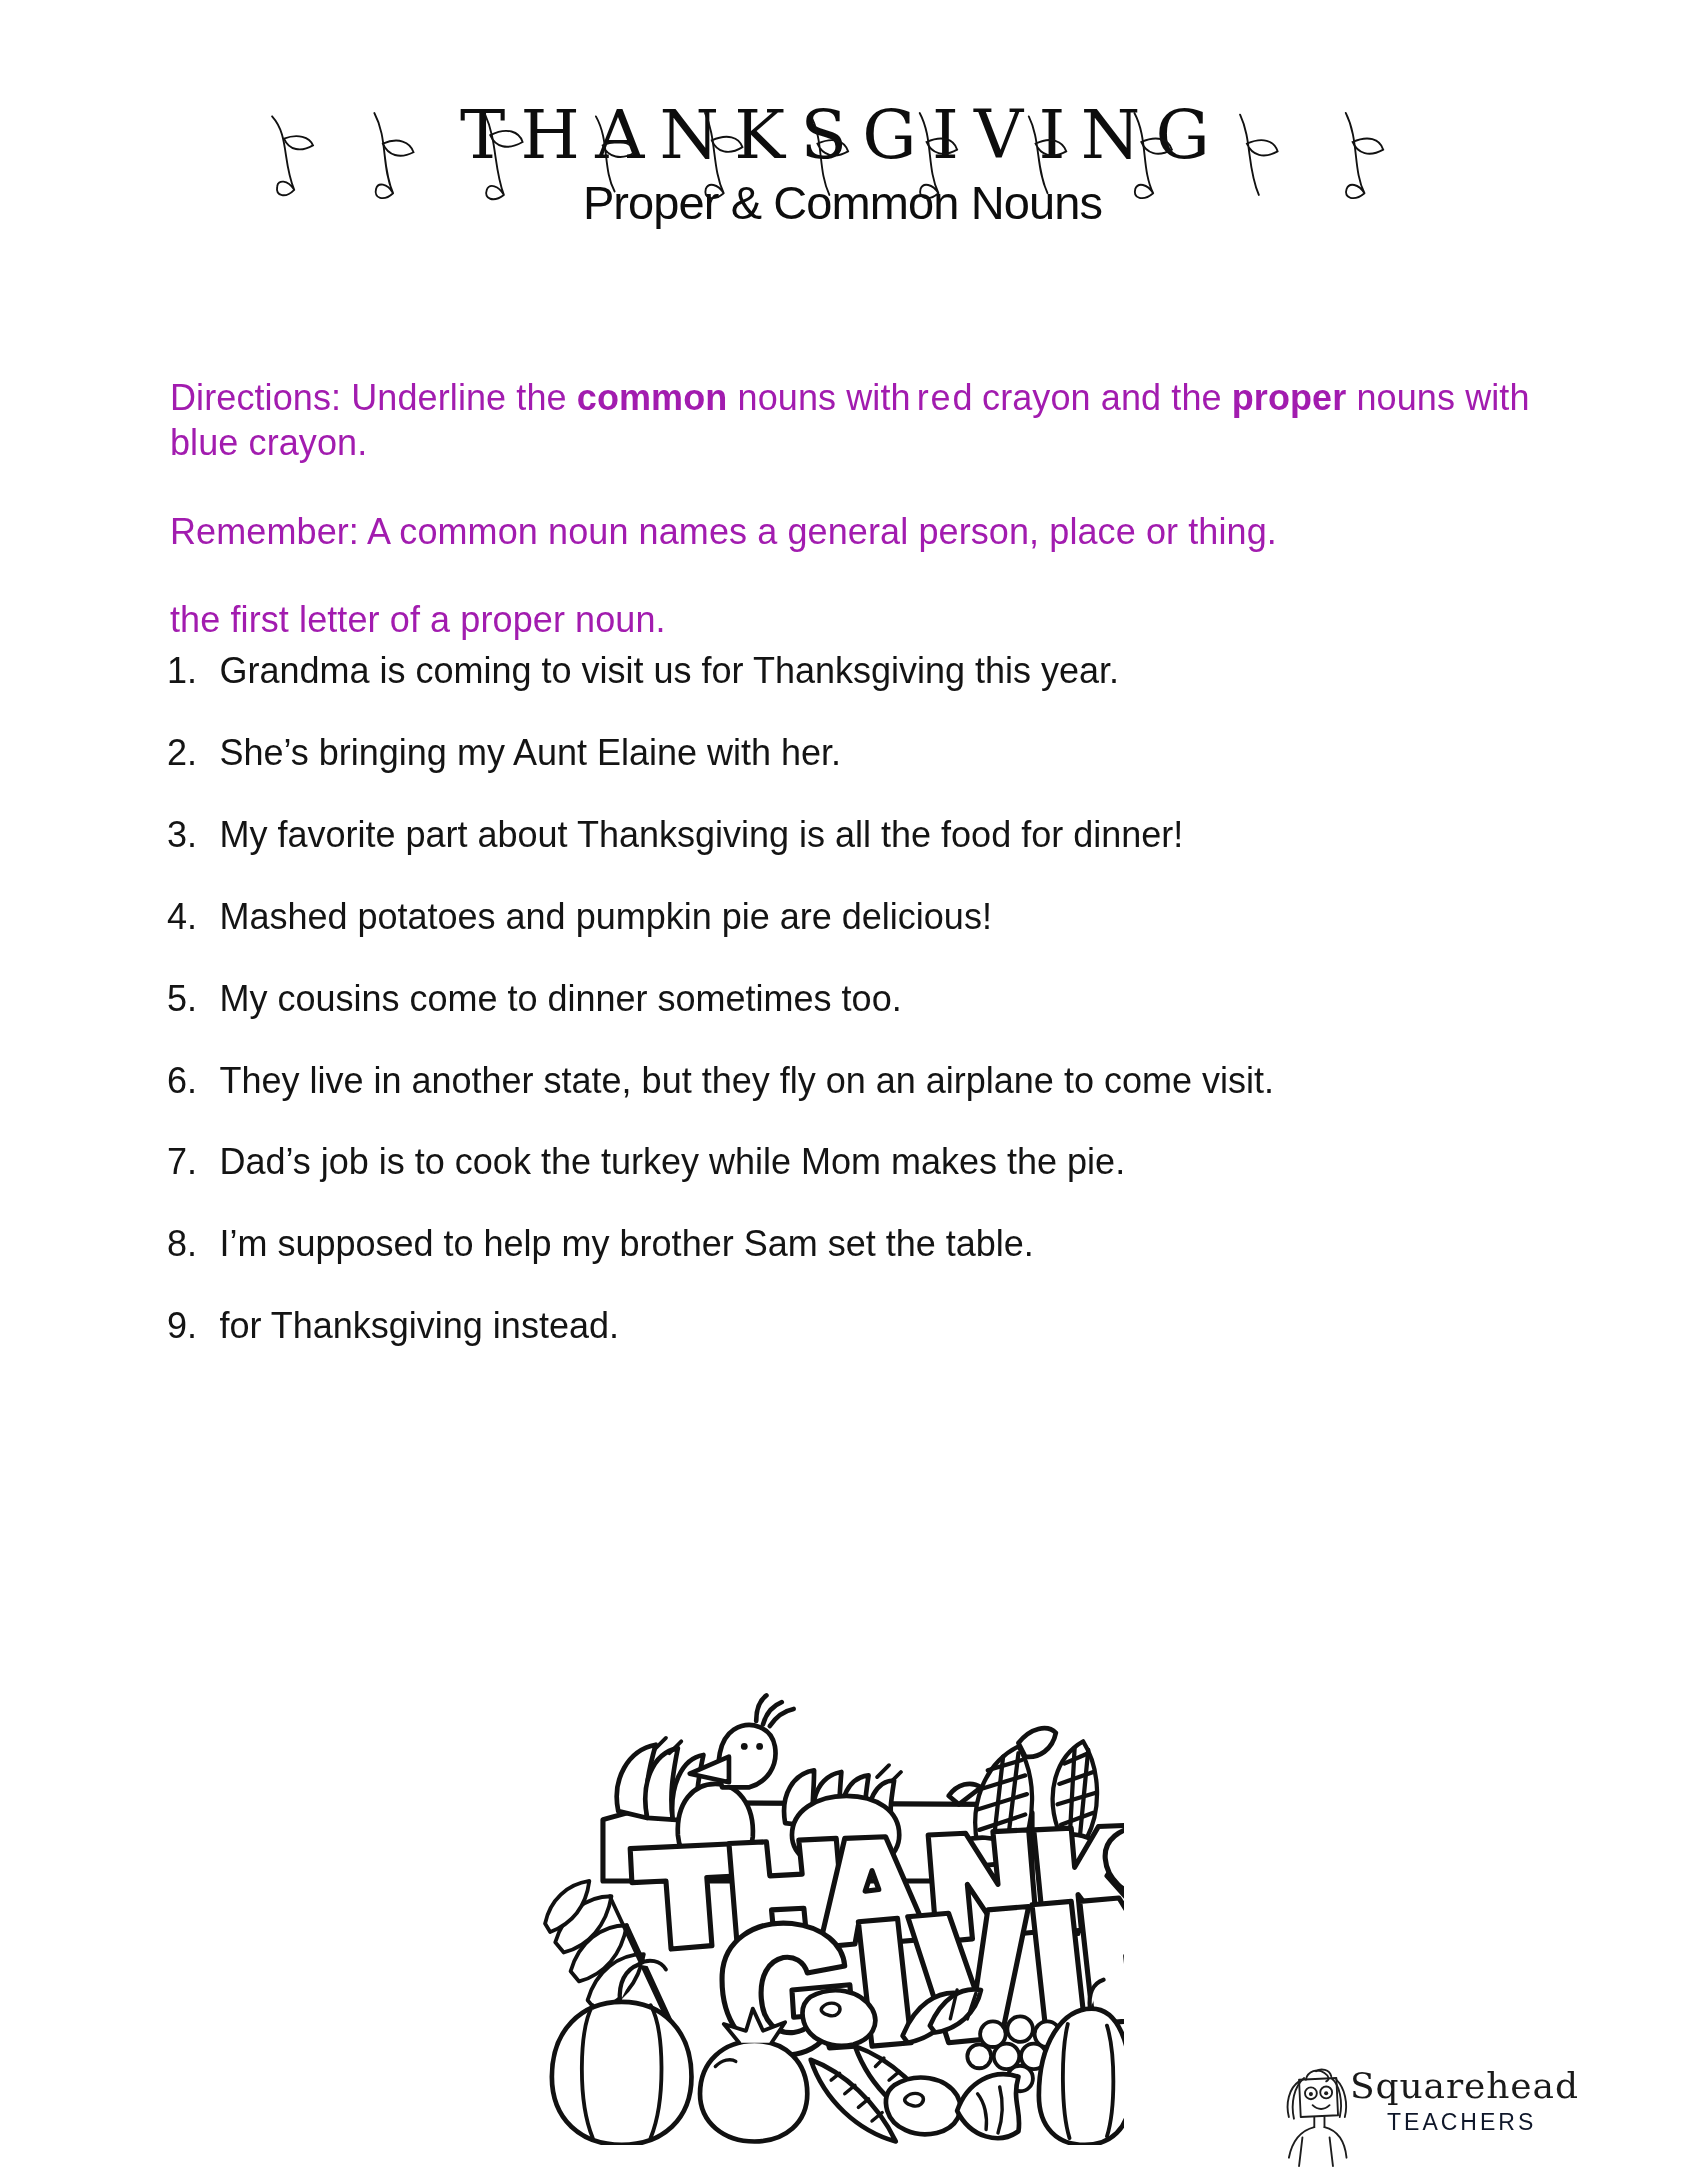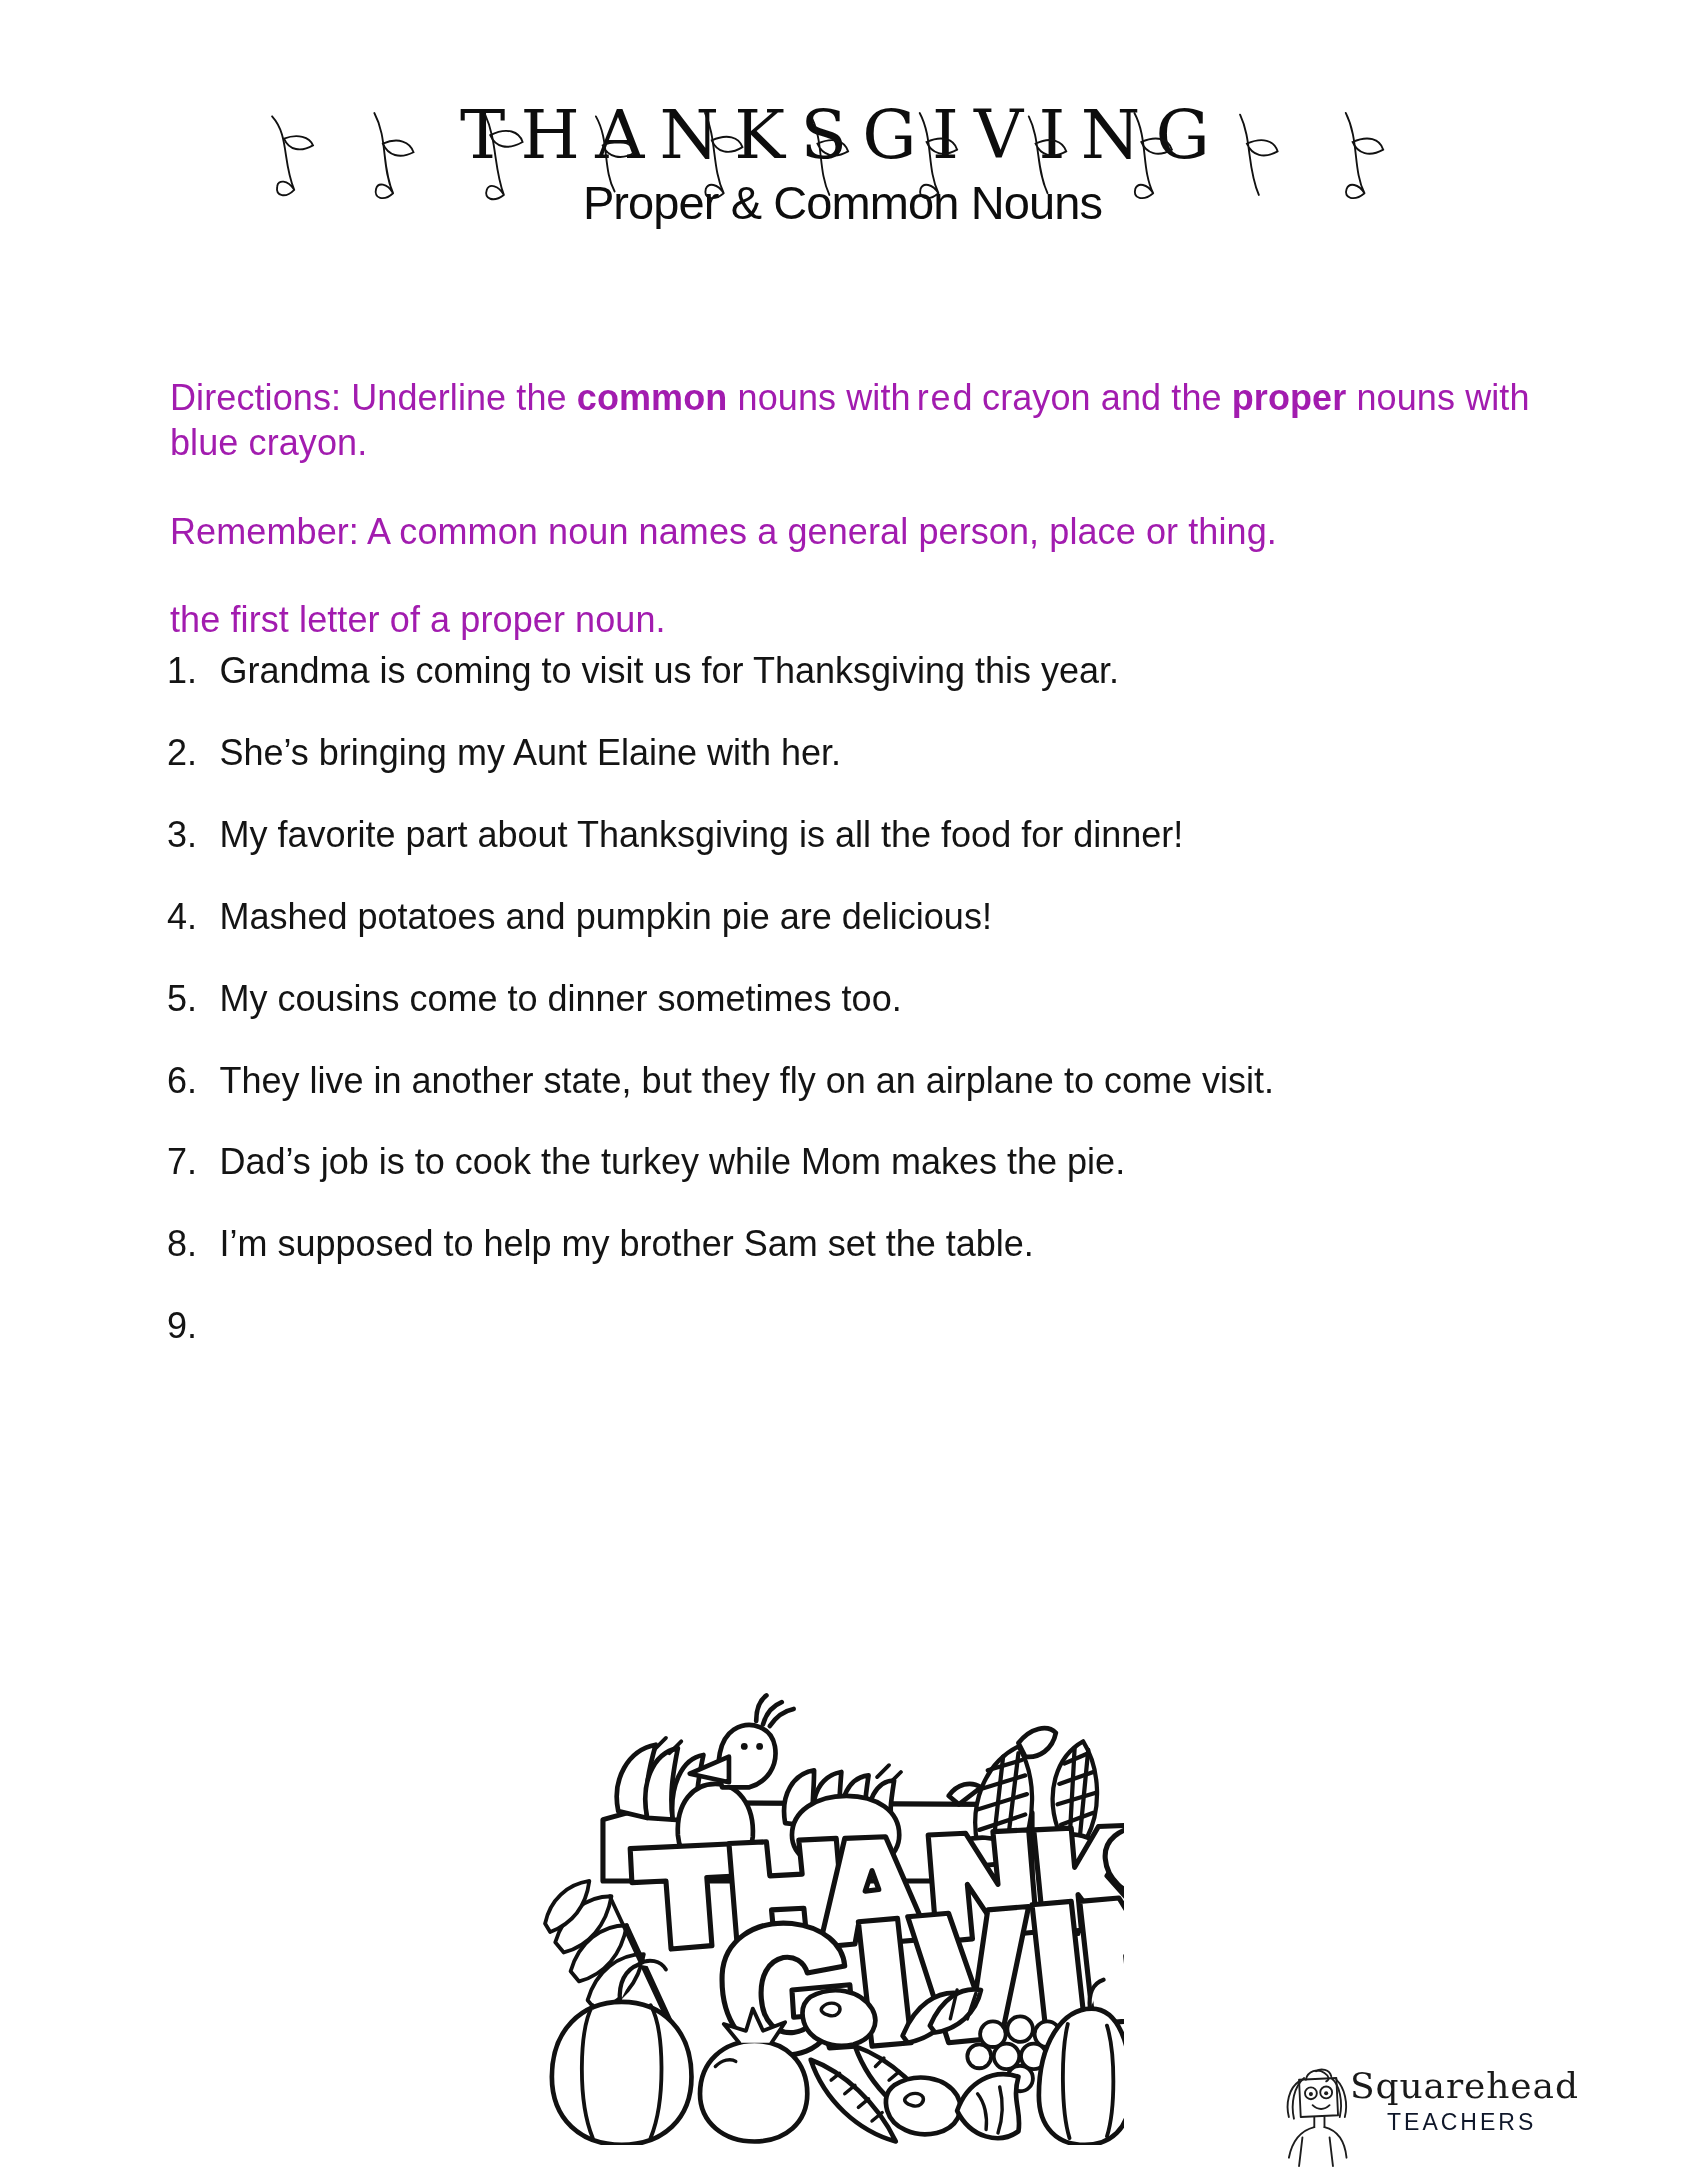--- a/index.html
+++ b/index.html
@@ -241,20 +241,21 @@
     </div>
 
     <div class="sentence">
       <span class="num">8.</span>
       <span class="txt">I’m supposed to help my brother Sam set the table.</span>
     </div>
 
     <div class="sentence">
       <span class="num">9.</span>
       <span class="txt">
+        <span class="cont">for Thanksgiving instead.</span>
       </span>
     </div>
 
 
   </div>
 
   <div class="clipart">
     <svg viewBox="0 0 720 560" aria-hidden="true">
       <g fill="#ffffff" stroke="#111111" stroke-width="5.5" stroke-linejoin="round" stroke-linecap="round">
 

